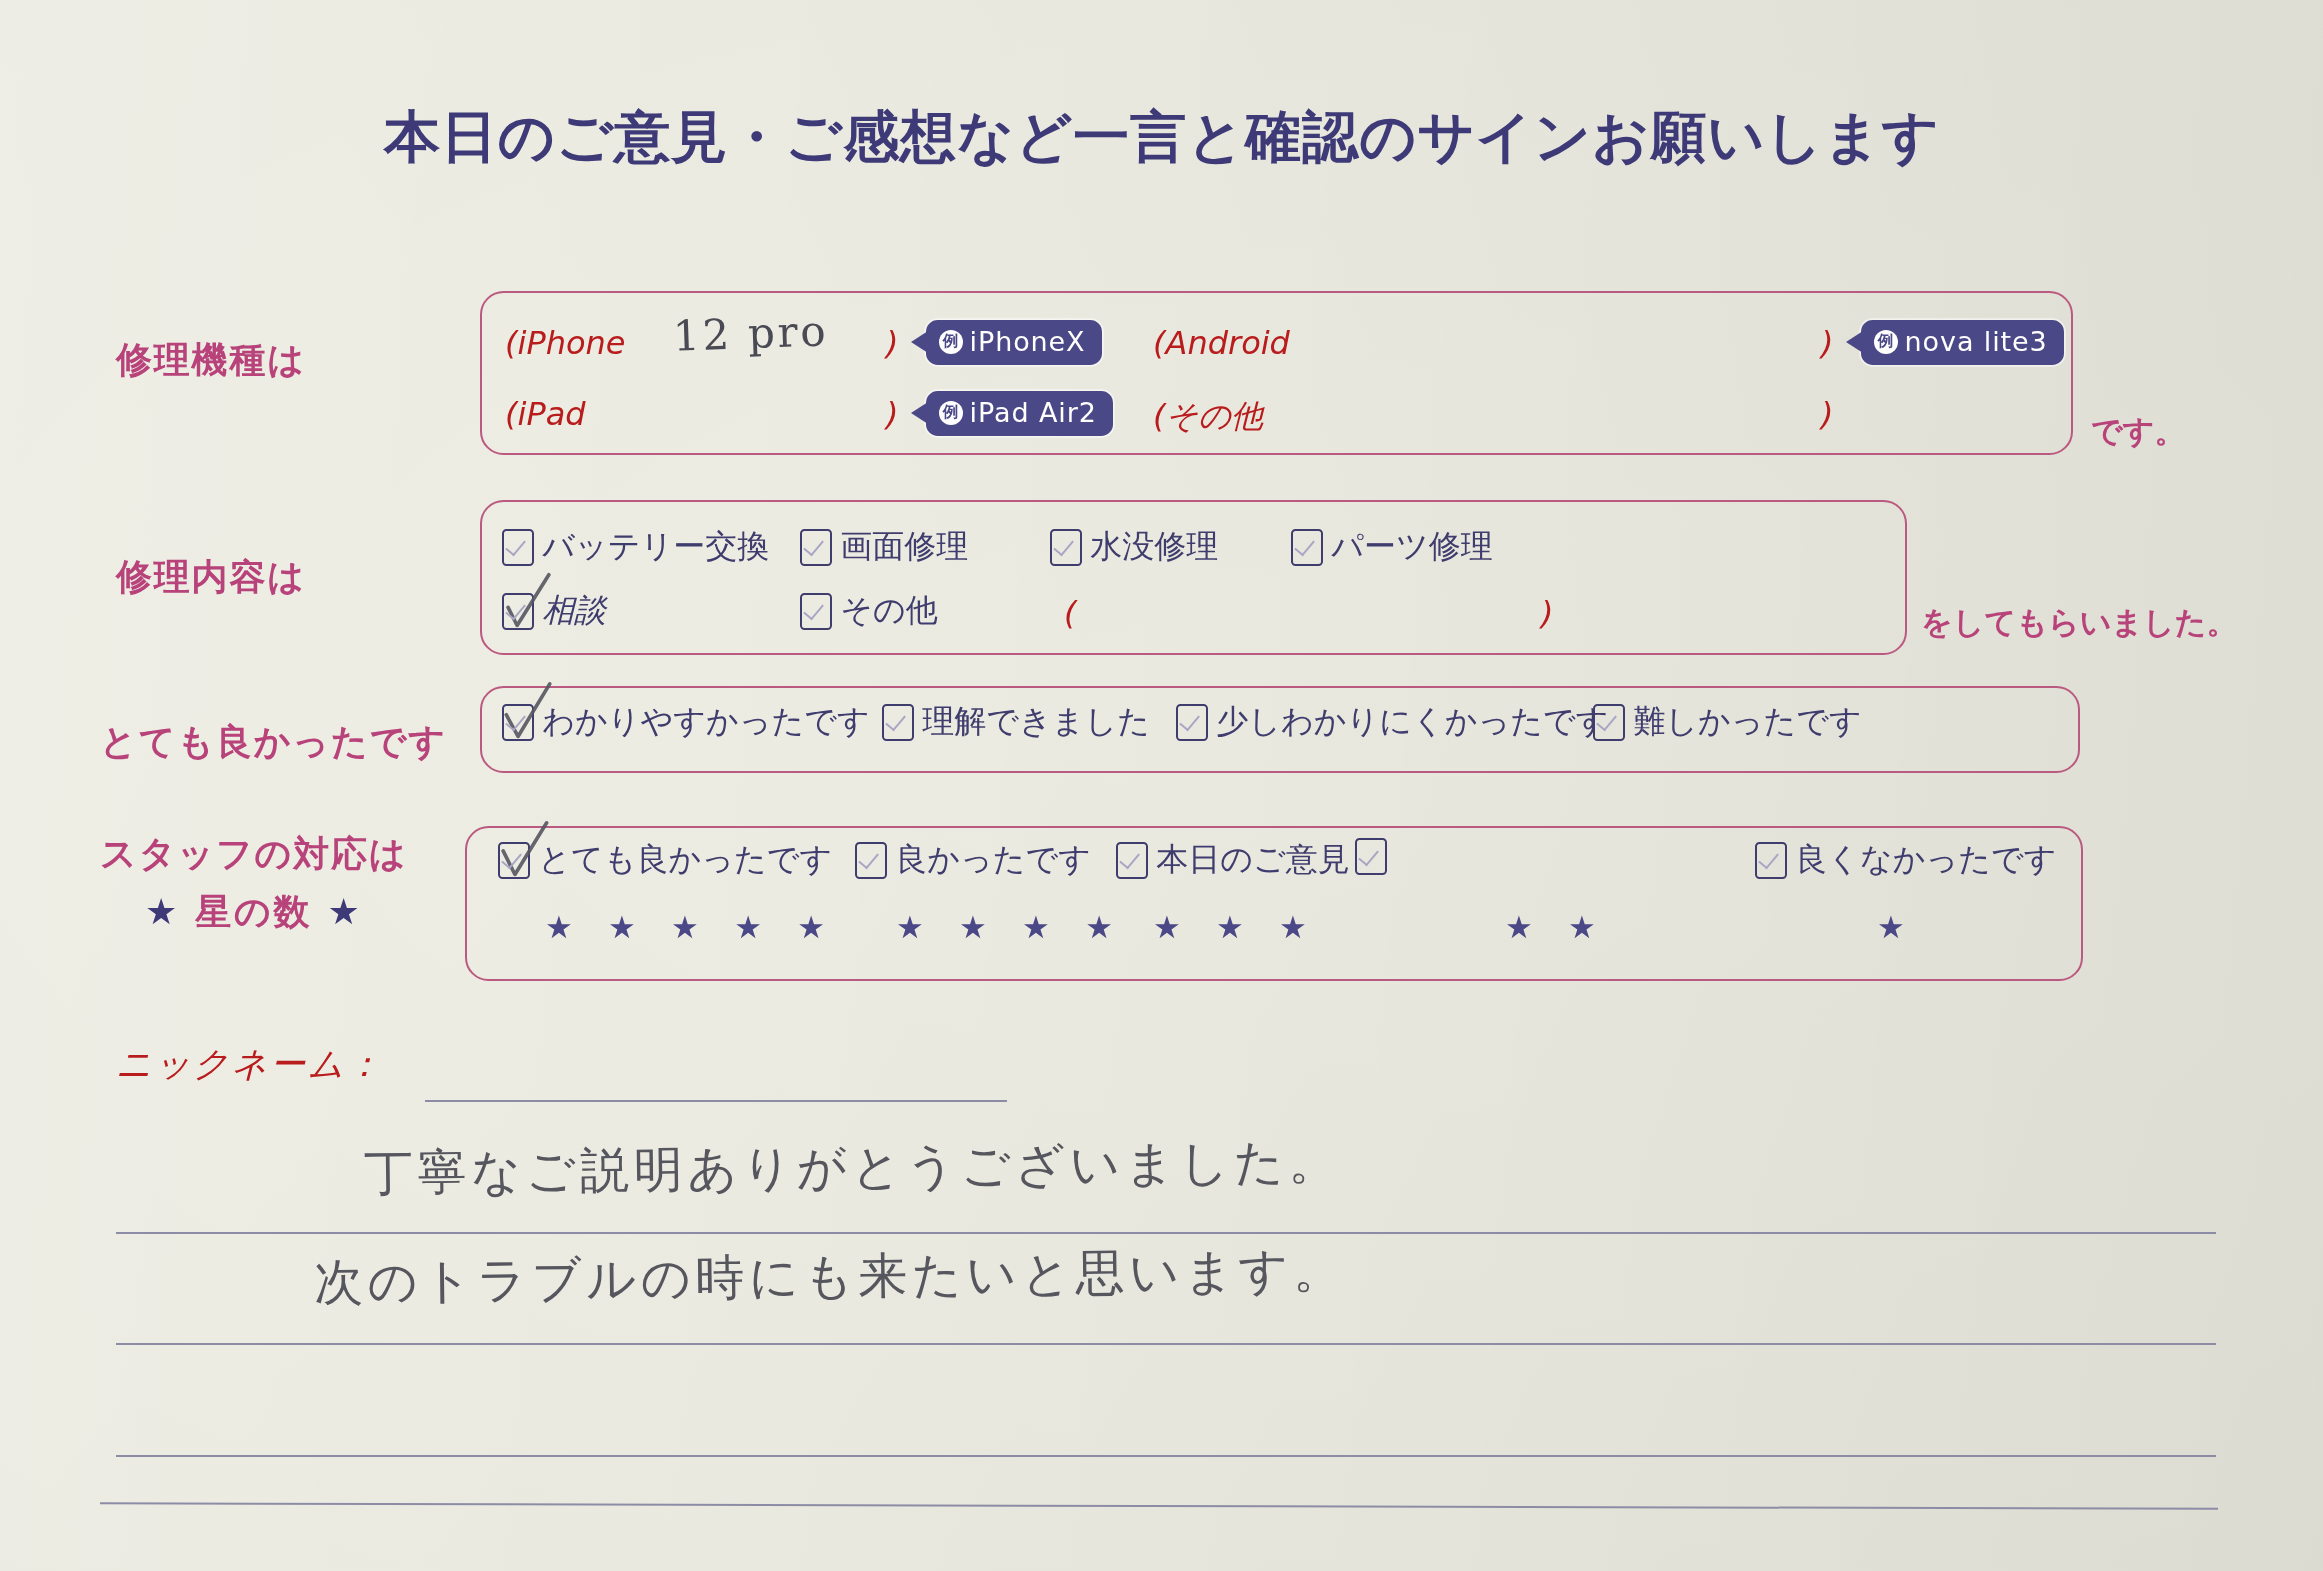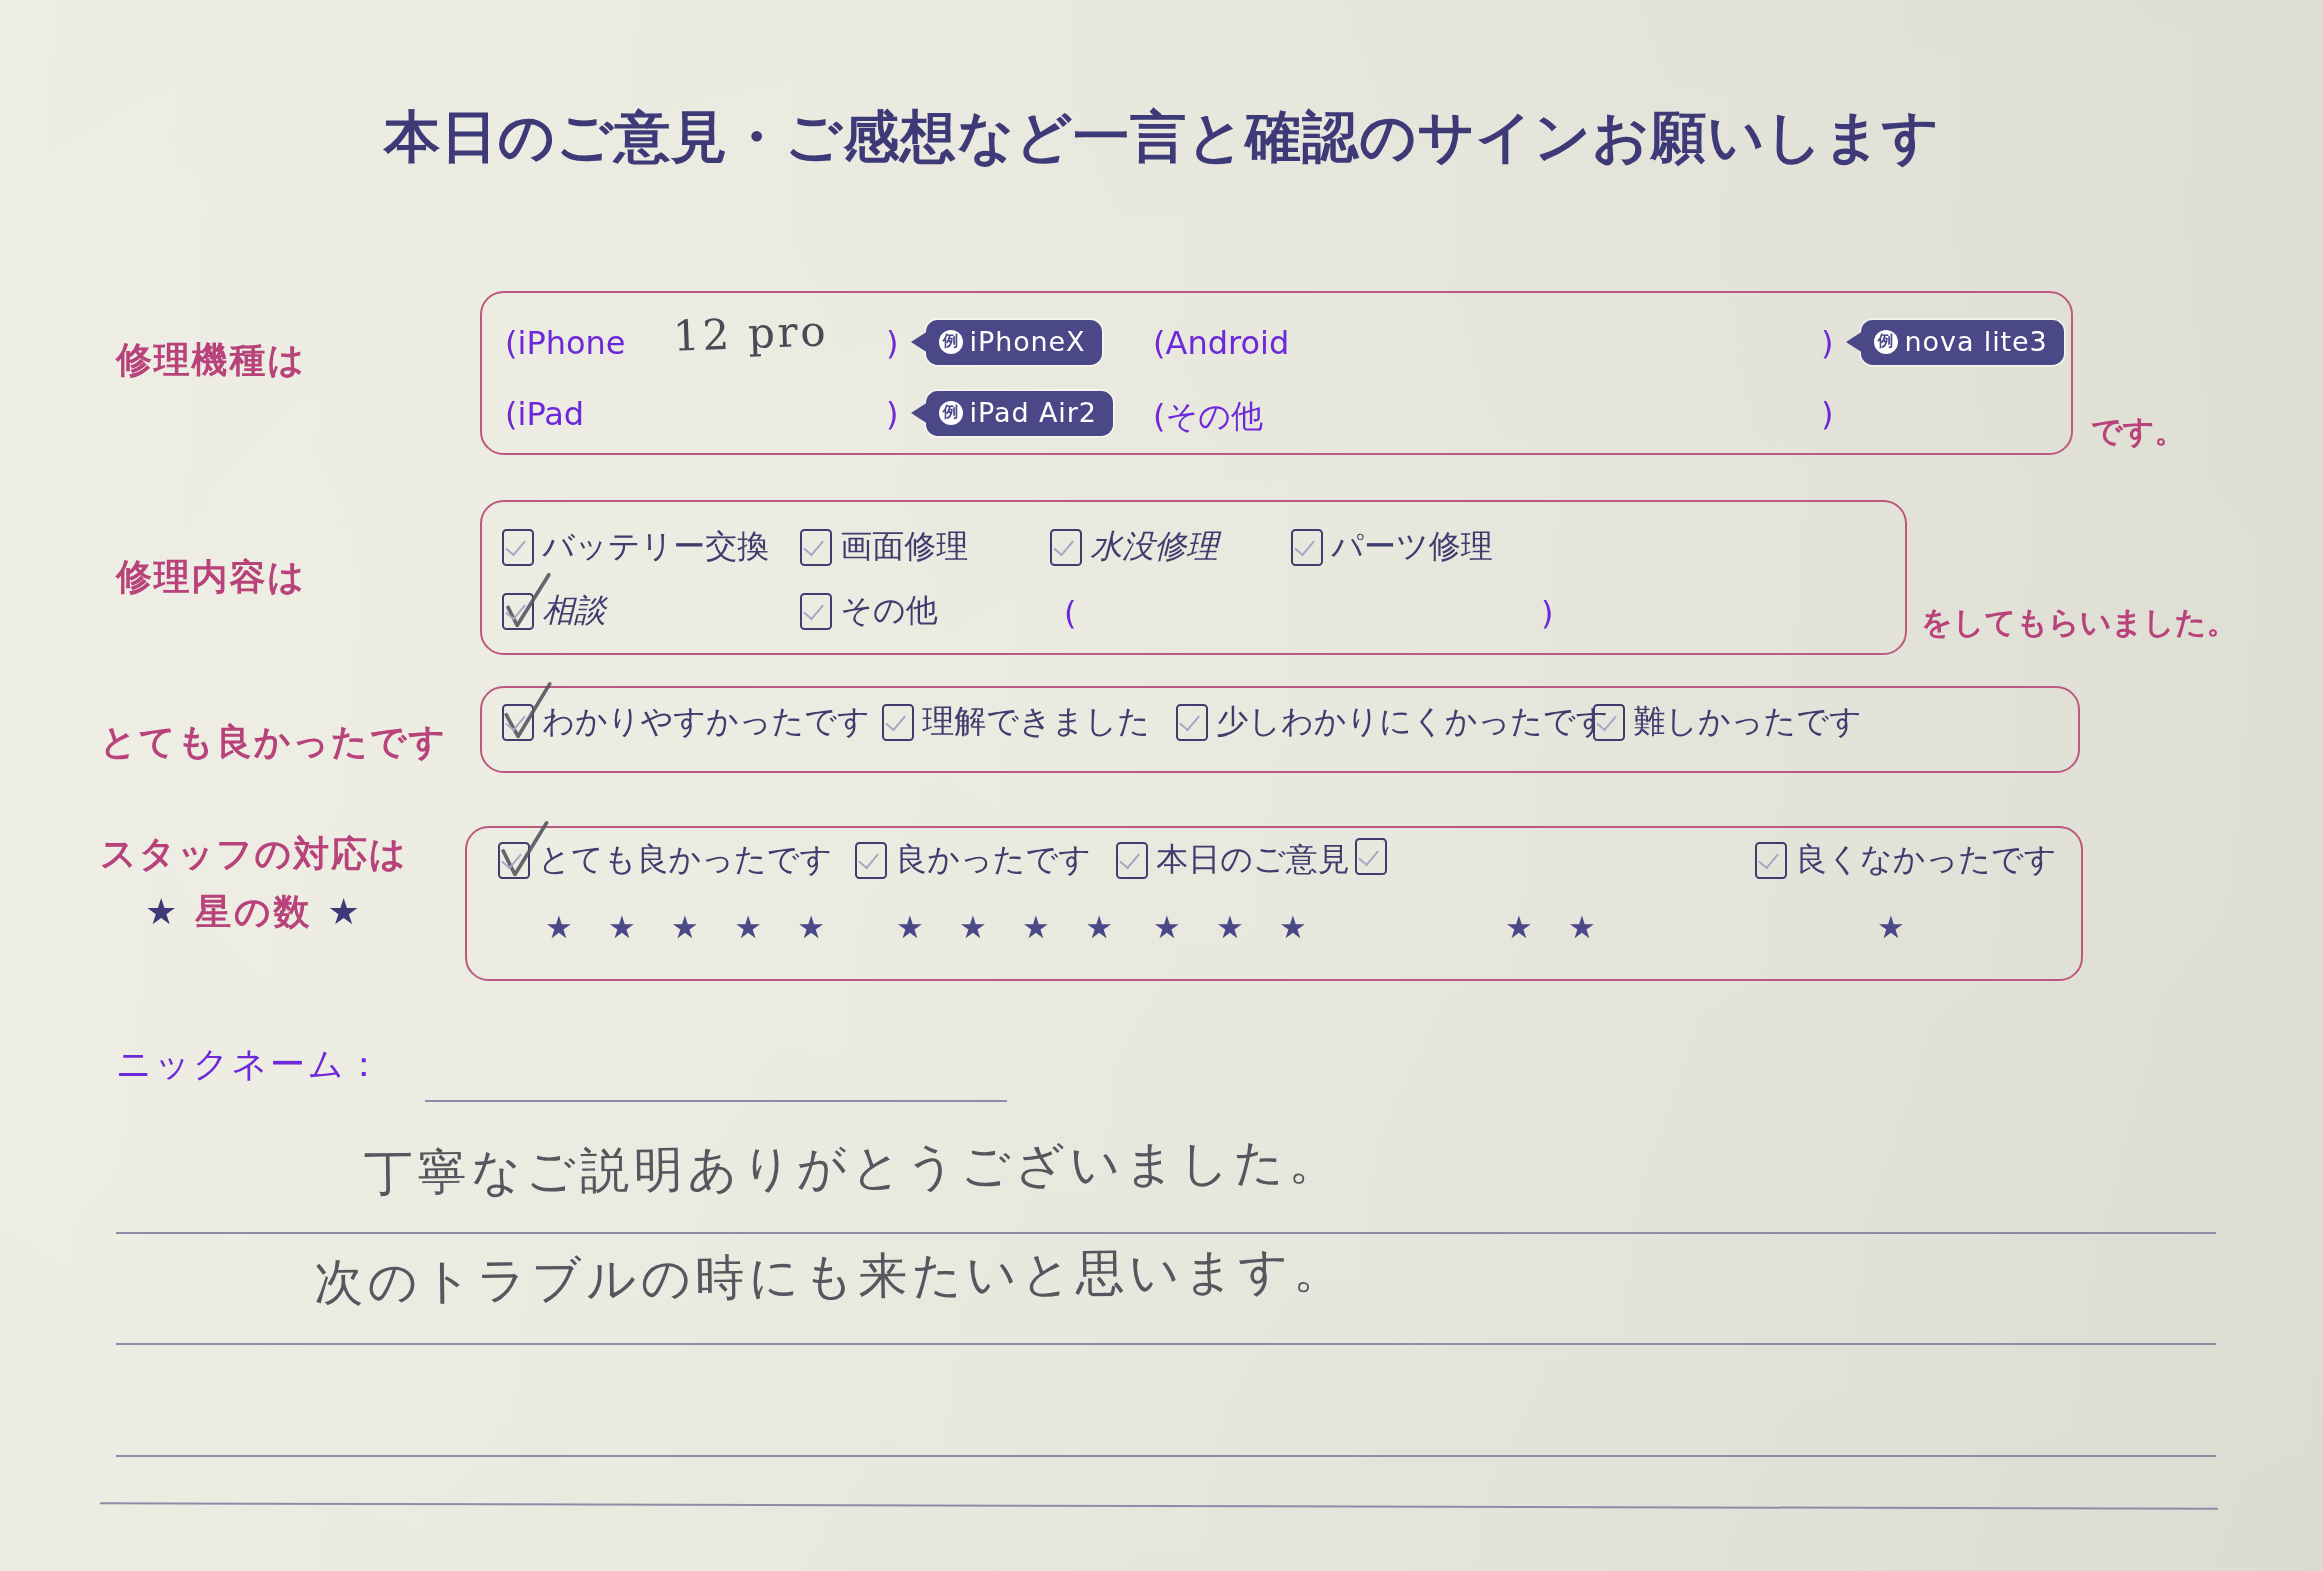--- a/index.html
+++ b/index.html
@@ -68,23 +68,24 @@
     position:absolute;
     color:#b8437a;
     font-size:31px;
     font-weight:bold;
     white-space:nowrap;
   }
 
   
   .nv{
     position:absolute;
-    color:#6d28d9;
+    color:#b91c1c;
     font-size:32px;
     white-space:nowrap;
+    font-style:italic;
   }
 
   
   .badge{
     position:absolute;
     display:inline-flex;align-items:center;gap:6.4px;
     background:#4b4887;
     color:#ffffff;
     border-radius:11.8px;
     padding:6.4px 16.4px 7.3px 12.7px;
@@ -225,21 +226,21 @@
   <div class="pinkbox" style="left:480px;top:500px;width:1427px;height:155px;"></div>
 
   <div class="opt" style="left:502px;top:525px;">
     <span class="box"></span>
     <span>バッテリー交換</span>
   </div>
   <div class="opt" style="left:800px;top:525px;">
     <span class="box"></span>
     <span>画面修理</span>
   </div>
-  <div class="opt" style="left:1050px;top:525px;font-style:italic;">
+  <div class="opt" style="left:1050px;top:525px;">
     <span class="box"></span>
     <span>水没修理</span>
   </div>
   <div class="opt" style="left:1291px;top:525px;">
     <span class="box"></span>
     <span>パーツ修理</span>
   </div>
 
   <div class="opt checked" style="left:502px;top:589px;font-style:italic;">
     <span class="box">

